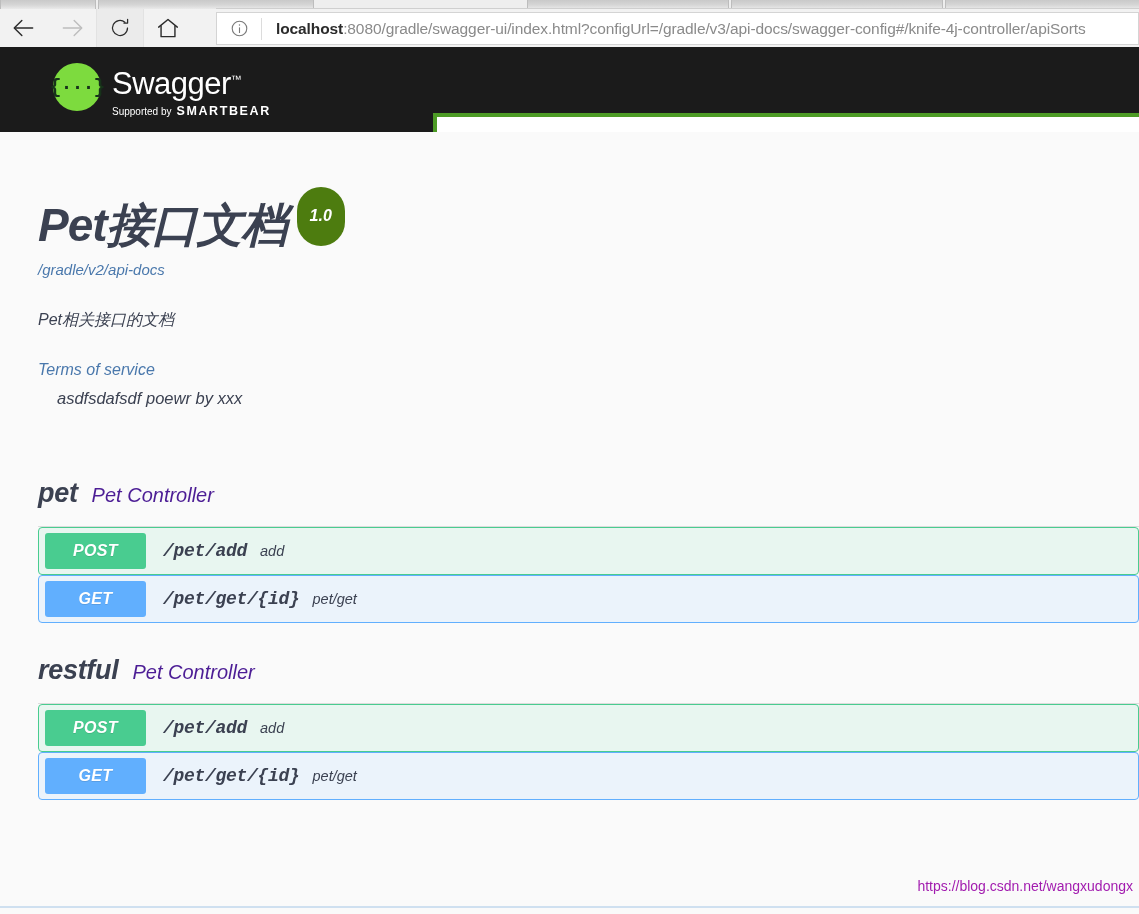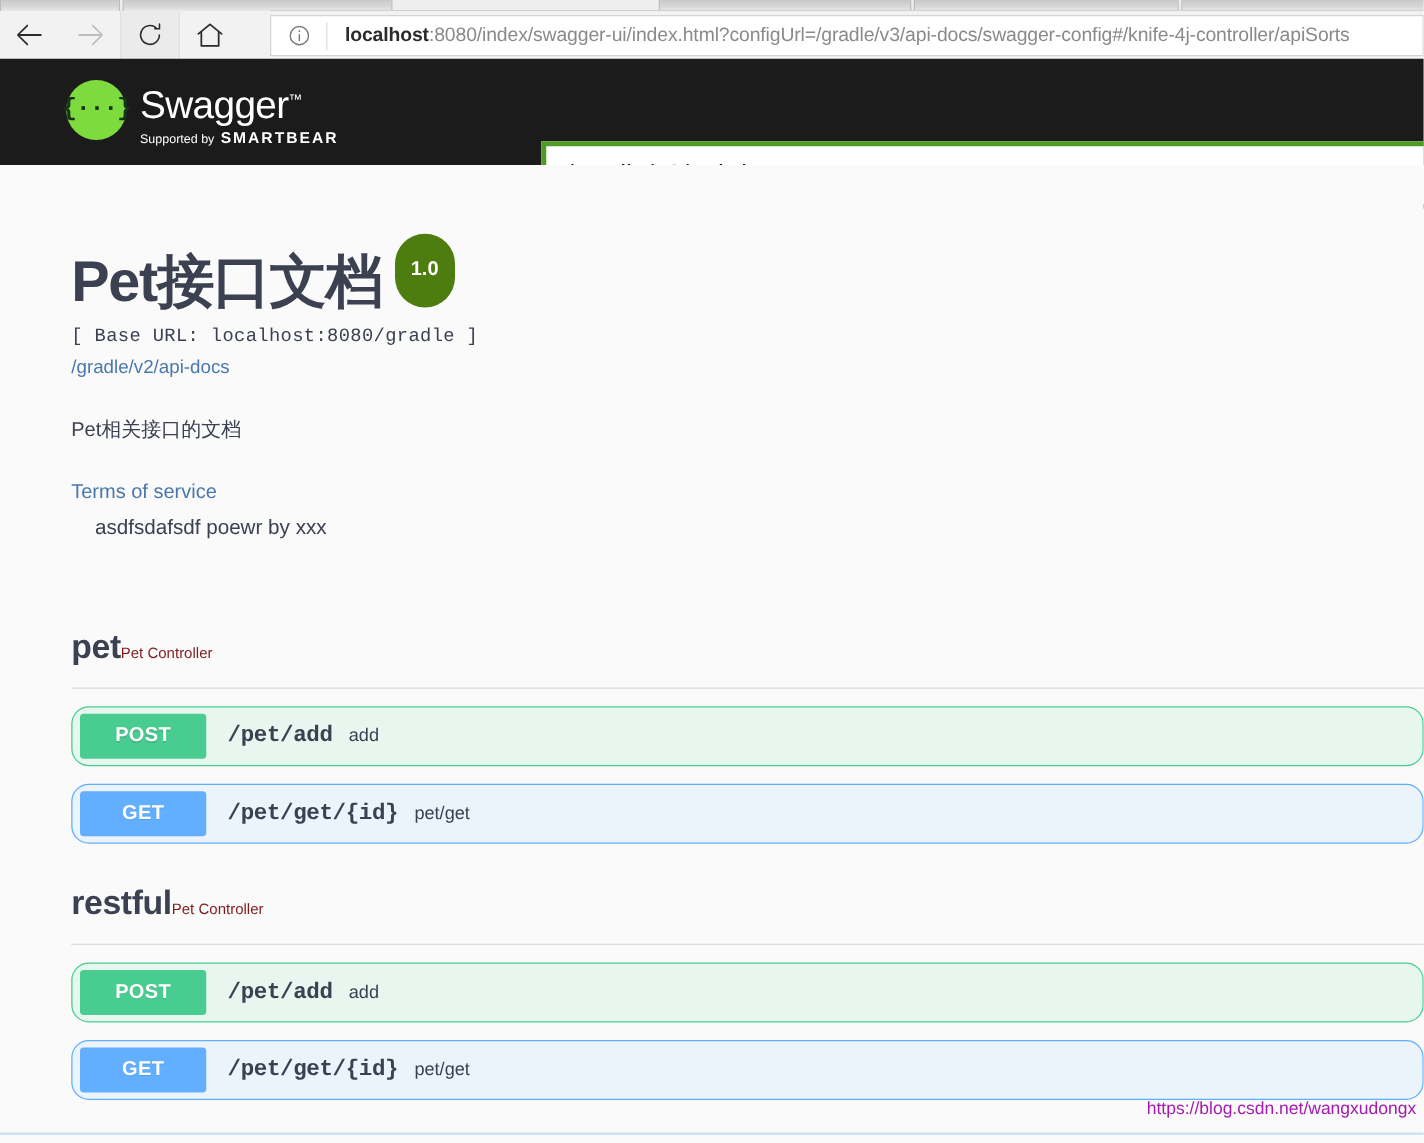--- a/index.html
+++ b/index.html
@@ -97,21 +97,21 @@
   }
   .urlbox input {
     border: none; outline: none;
     font-family: "Liberation Sans", sans-serif;
     font-size: 21px; color: #1b1b1b;
     padding-left: 16px; width: 100%; background: transparent;
   }
 
   
   .content { background: #fafafa; width: 100%; height: 782px; position: relative; }
-  .inner { padding: 0 0 0 57px; }
+  .inner { padding: 0 0 0 38px; font-style: italic; }
 
   .info-block { padding-top: 63px; }
   .api-title {
     font-size: 46px; font-weight: 700; color: #3b4151;
     line-height: 52px; display: flex; align-items: center;
     letter-spacing: -1px;
   }
   .version-badge {
     background: #4d7c0f; color: #ffffff;
     font-size: 16px; font-weight: 700;
@@ -145,27 +145,27 @@
     display: flex; align-items: baseline;
     padding-bottom: 17px;
     border-bottom: 1px solid #dcdcdc;
     margin-right: 0;
   }
   .tagname {
     font-size: 27px; font-weight: 700; color: #3b4151;
     letter-spacing: -0.3px;
   }
   .tagdesc {
-    font-size: 12px; color: #7f1d1d; margin-left: 0; font-weight: 400;
+    font-size: 20px; color: #4c1d95; margin-left: 14px; font-weight: 400;
   }
 
   .oprow {
     display: flex; align-items: center;
-    height: 48px; margin-top: 14px;
-    border-radius: 14px;
+    height: 48px; margin-top: 0;
+    border-radius: 4px;
     padding-left: 6px;
   }
   .oprow.post { background: #e8f6f0; border: 1px solid #49cc90; }
   .oprow.get  { background: #ebf3fb; border: 1px solid #61affe; }
 
   .verb {
     width: 101px; height: 36px;
     border-radius: 3px;
     display: flex; align-items: center; justify-content: center;
     color: #ffffff; font-size: 16px; font-weight: 700;
@@ -243,21 +243,21 @@
 
     <div class="urlbar">
       <div class="info-ico">
         <svg width="19" height="19" viewBox="0 0 24 24" fill="none" stroke="#7a7a7a" stroke-width="1.4">
           <circle cx="12" cy="12" r="9.2"></circle>
           <line x1="12" y1="11" x2="12" y2="17" stroke-linecap="round"></line>
           <circle cx="12" cy="7.5" r="0.9" fill="#7a7a7a" stroke="none"></circle>
         </svg>
       </div>
       <div class="sep"></div>
-      <div class="urltext"><b>localhost</b><span>:8080/index/swagger-ui/index.html?configUrl=/gradle/v3/api-docs/swagger-config#/knife-4j-controller/apiSorts</span></div>
+      <div class="urltext"><b>localhost</b><span>:8080/gradle/swagger-ui/index.html?configUrl=/gradle/v3/api-docs/swagger-config#/knife-4j-controller/apiSorts</span></div>
     </div>
   </div>
 
   <div class="topbar">
     <div class="logo-wrap">
       <div class="logo-mark">
         <span>{···}</span>
       </div>
       <div class="logo-text">
         <div class="logo-name"><span>Swagger</span><sup>™</sup></div>
@@ -274,21 +274,20 @@
   </div>
 
   <div class="content">
     <div class="inner">
 
       <div class="info-block">
         <div class="api-title">
           <span>Pet接口文档</span>
           <span class="version-badge">1.0</span>
         </div>
-        <div class="base-url">[ Base URL: localhost:8080/gradle ]</div>
         <a class="docs-link" href="#">/gradle/v2/api-docs</a>
         <div class="desc">Pet相关接口的文档</div>
         <a class="tos" href="#">Terms of service</a>
         <div class="author">asdfsdafsdf poewr by xxx</div>
       </div>
 
       <div class="tagsection first">
         <div class="taghead">
           <span class="tagname">pet</span>
           <span class="tagdesc">Pet Controller</span>

